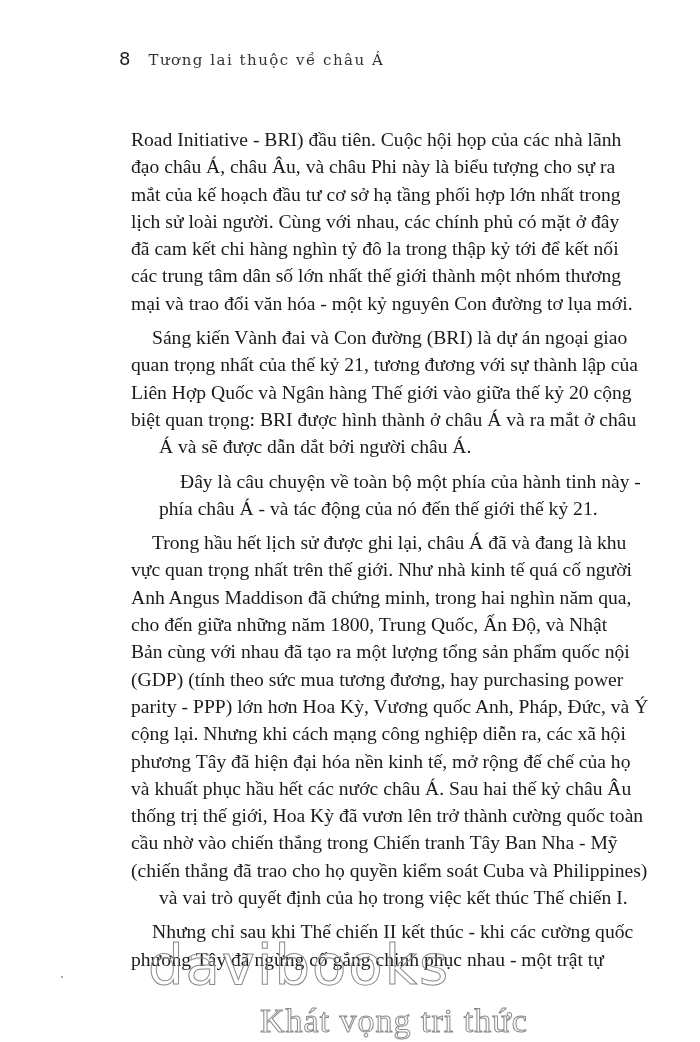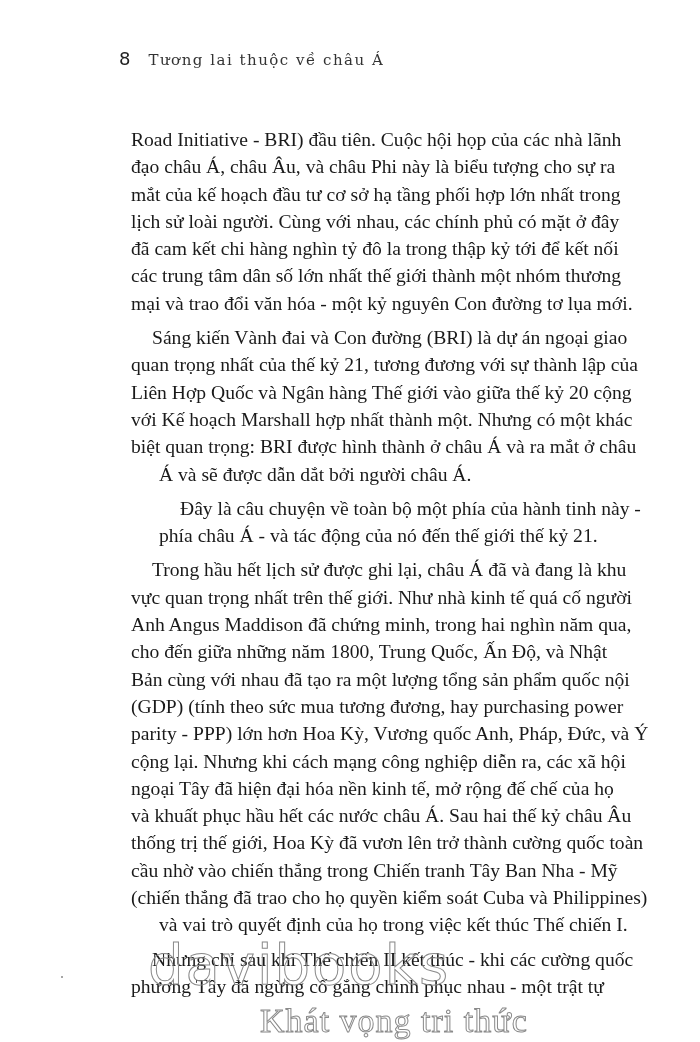--- a/index.html
+++ b/index.html
@@ -54,42 +54,41 @@
     <span class="line">đã cam kết chi hàng nghìn tỷ đô la trong thập kỷ tới để kết nối</span>
     <span class="line">các trung tâm dân số lớn nhất thế giới thành một nhóm thương</span>
     <span class="line">mại và trao đổi văn hóa - một kỷ nguyên Con đường tơ lụa mới.</span>
   </div>
   <div class="para-gap"></div>
 
   <div>
     <span class="line indent">Sáng kiến Vành đai và Con đường (BRI) là dự án ngoại giao</span>
     <span class="line">quan trọng nhất của thế kỷ 21, tương đương với sự thành lập của</span>
     <span class="line">Liên Hợp Quốc và Ngân hàng Thế giới vào giữa thế kỷ 20 cộng</span>
-    <span class="line">với Kế hoạch Marshall hợp nhất thành một. Nhưng có một khác</span>
     <span class="line">biệt quan trọng: BRI được hình thành ở châu Á và ra mắt ở châu</span>
     <span class="line last">Á và sẽ được dẫn dắt bởi người châu Á.</span>
   </div>
   <div class="para-gap"></div>
 
   <div>
     <span class="line indent last">Đây là câu chuyện về toàn bộ một phía của hành tinh này -</span>
     <span class="line last">phía châu Á - và tác động của nó đến thế giới thế kỷ 21.</span>
   </div>
   <div class="para-gap"></div>
 
   <div>
     <span class="line indent">Trong hầu hết lịch sử được ghi lại, châu Á đã và đang là khu</span>
     <span class="line">vực quan trọng nhất trên thế giới. Như nhà kinh tế quá cố người</span>
     <span class="line">Anh Angus Maddison đã chứng minh, trong hai nghìn năm qua,</span>
     <span class="line">cho đến giữa những năm 1800, Trung Quốc, Ấn Độ, và Nhật</span>
     <span class="line">Bản cùng với nhau đã tạo ra một lượng tổng sản phẩm quốc nội</span>
     <span class="line">(GDP) (tính theo sức mua tương đương, hay purchasing power</span>
     <span class="line">parity - PPP) lớn hơn Hoa Kỳ, Vương quốc Anh, Pháp, Đức, và Ý</span>
     <span class="line">cộng lại. Nhưng khi cách mạng công nghiệp diễn ra, các xã hội</span>
-    <span class="line">ngoại Tây đã hiện đại hóa nền kinh tế, mở rộng đế chế của họ</span>
+    <span class="line">phương Tây đã hiện đại hóa nền kinh tế, mở rộng đế chế của họ</span>
     <span class="line">và khuất phục hầu hết các nước châu Á. Sau hai thế kỷ châu Âu</span>
     <span class="line">thống trị thế giới, Hoa Kỳ đã vươn lên trở thành cường quốc toàn</span>
     <span class="line">cầu nhờ vào chiến thắng trong Chiến tranh Tây Ban Nha - Mỹ</span>
     <span class="line">(chiến thắng đã trao cho họ quyền kiểm soát Cuba và Philippines)</span>
     <span class="line last">và vai trò quyết định của họ trong việc kết thúc Thế chiến I.</span>
   </div>
   <div class="para-gap"></div>
 
   <div>
     <span class="line indent">Nhưng chỉ sau khi Thế chiến II kết thúc - khi các cường quốc</span>

